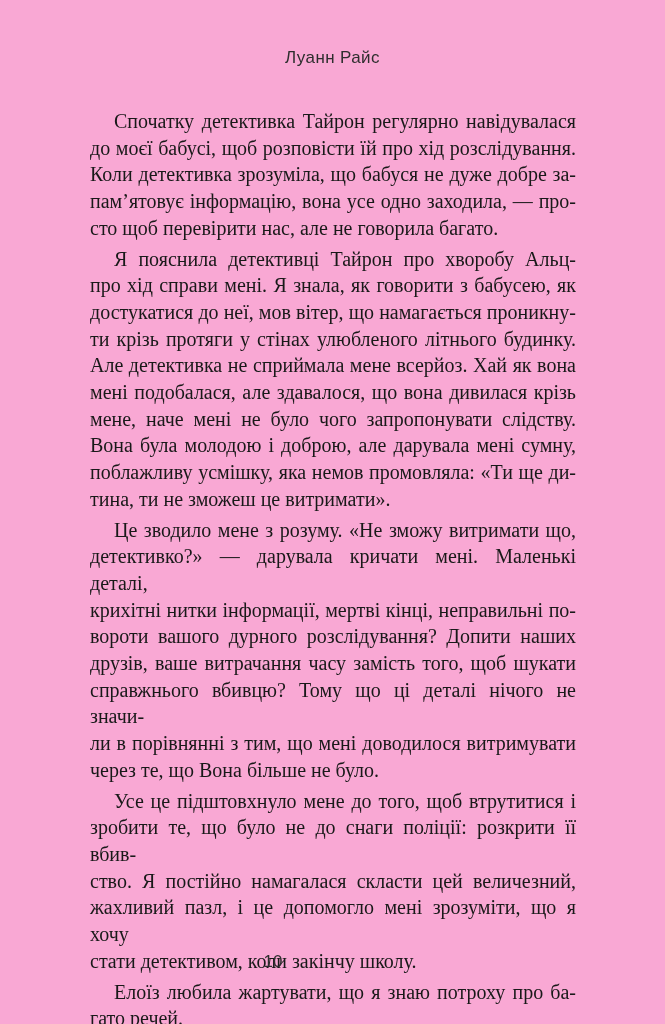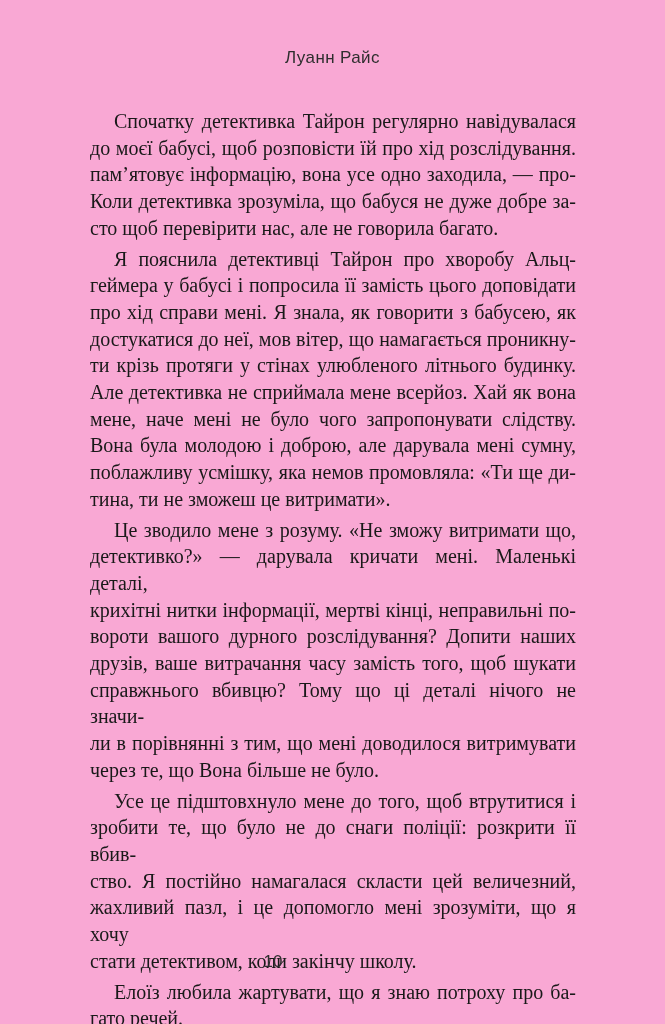--- a/index.html
+++ b/index.html
@@ -62,31 +62,31 @@
 </head>
 <body>
 
 <div class="page">
   <div class="running-header">Луанн Райс</div>
 
   <div class="body-text">
       <div class="para">
         <div class="line first">Спочатку детективка Тайрон регулярно навідувалася</div>
         <div class="line">до моєї бабусі, щоб розповісти їй про хід розслідування.</div>
+        <div class="line">Коли детективка зрозуміла, що бабуся не дуже добре за-</div>
         <div class="line">пам’ятовує інформацію, вона усе одно заходила, — про-</div>
-        <div class="line">Коли детективка зрозуміла, що бабуся не дуже добре за-</div>
         <div class="line last">сто щоб перевірити нас, але не говорила багато.</div>
       </div>
       <div class="para">
         <div class="line first">Я пояснила детективці Тайрон про хворобу Альц-</div>
-        <div class="line">геймера у бабусі і попросила її замість цього доповідати</div>
         <div class="line">про хід справи мені. Я знала, як говорити з бабусею, як</div>
         <div class="line">достукатися до неї, мов вітер, що намагається проникну-</div>
         <div class="line">ти крізь протяги у стінах улюбленого літнього будинку.</div>
         <div class="line">Але детективка не сприймала мене всерйоз. Хай як вона</div>
+        <div class="line">мені подобалася, але здавалося, що вона дивилася крізь</div>
         <div class="line">мене, наче мені не було чого запропонувати слідству.</div>
         <div class="line">Вона була молодою і доброю, але дарувала мені сумну,</div>
         <div class="line">поблажливу усмішку, яка немов промовляла: «Ти ще ди-</div>
         <div class="line last">тина, ти не зможеш це витримати».</div>
       </div>
       <div class="para">
         <div class="line first">Це зводило мене з розуму. «Не зможу витримати що,</div>
         <div class="line">детективко?» — дарувала кричати мені. Маленькі деталі,</div>
         <div class="line">крихітні нитки інформації, мертві кінці, неправильні по-</div>
         <div class="line">вороти вашого дурного розслідування? Допити наших</div>

